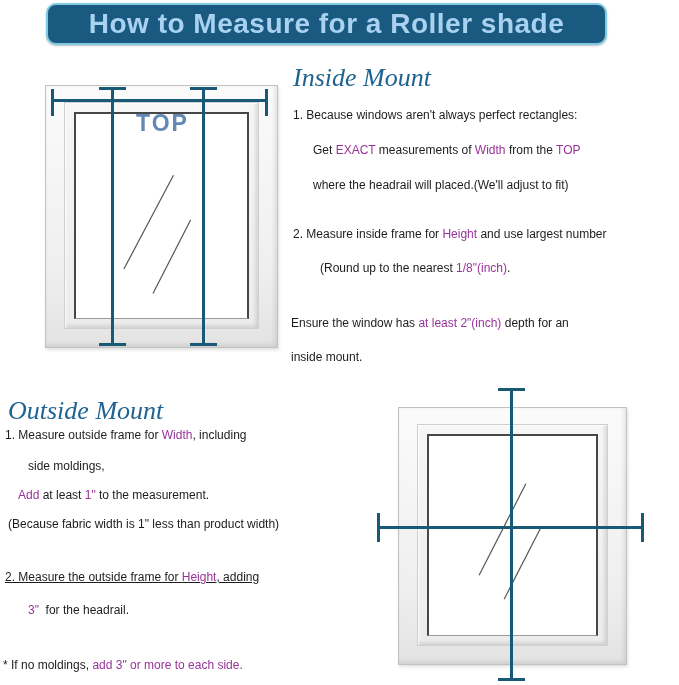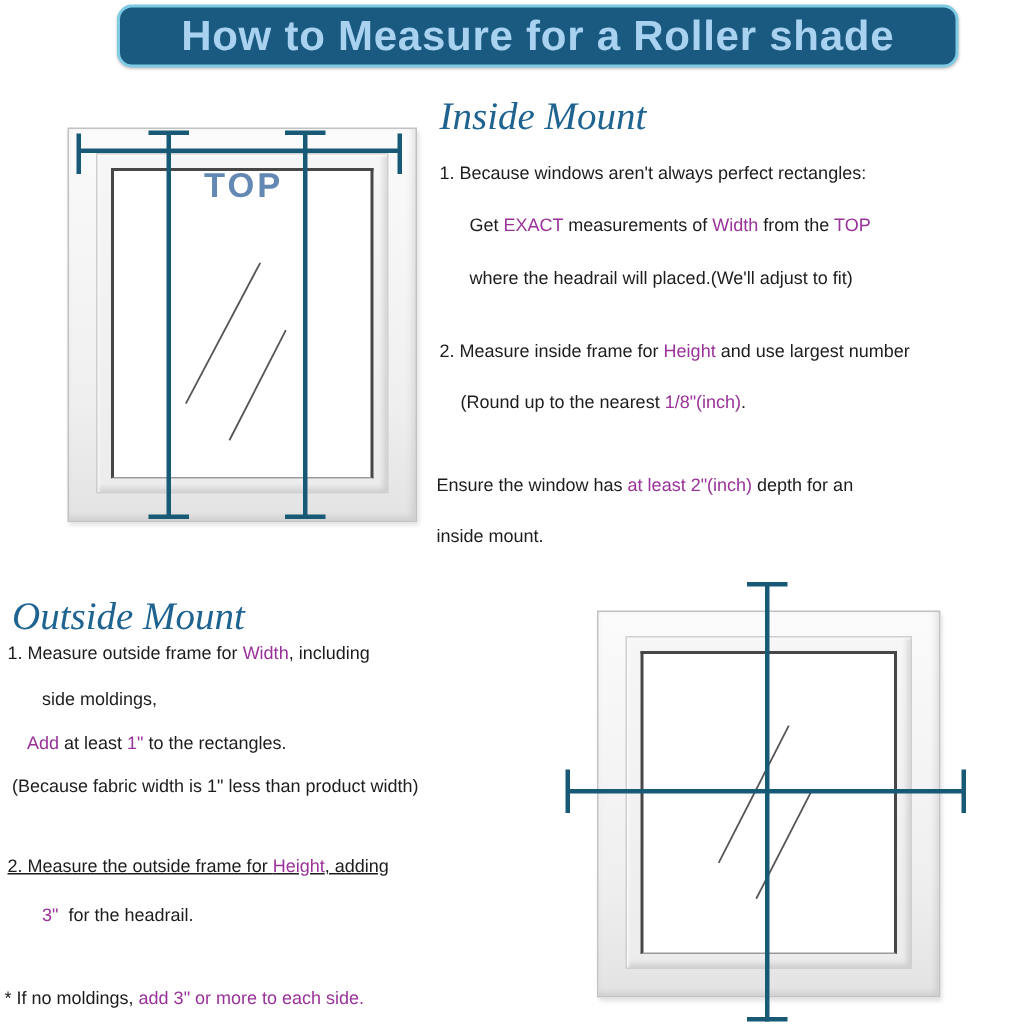--- a/index.html
+++ b/index.html
@@ -5,21 +5,21 @@
   * { margin:0; padding:0; box-sizing:border-box; }
   body { background:#fff; }
   .page {
     position:relative; width:679px; height:685px;
     background:#ffffff; overflow:hidden;
     font-family:"Liberation Sans", sans-serif;
   }
 
   
   .header-bar {
-    position:absolute; left:78px; top:3px; width:561px; height:42px;
+    position:absolute; left:46px; top:3px; width:561px; height:42px;
     background:#1a5a80; border:2px solid #7ecbe3; border-radius:10px;
     display:flex; align-items:center; justify-content:center;
     box-shadow:0 1px 2px rgba(0,0,0,.25);
   }
   .header-bar .title {
     color:#a8d2f0; font-size:28px; font-weight:bold; letter-spacing:.5px;
     white-space:pre;
   }
 
   
@@ -95,33 +95,33 @@
   <div class="h-serif" style="left:293px; top:63px;">Inside Mount</div>
 
   <div class="t" style="left:293px; top:108px;">1. Because windows aren't always perfect rectangles:</div>
 
   <div class="t" style="left:313px; top:143px;"><span>Get </span><span class="purple">EXACT</span><span> measurements of </span><span class="purple">Width</span><span> from the </span><span class="purple">TOP</span></div>
 
   <div class="t" style="left:313px; top:178px;">where the headrail will placed.(We'll adjust to fit)</div>
 
   <div class="t" style="left:293px; top:227px;"><span>2. Measure inside frame for </span><span class="purple">Height</span><span> and use largest number</span></div>
 
-  <div class="t" style="left:307px; top:261px;"><span>(Round up to the nearest </span><span class="purple">1/8"(inch)</span><span>.</span></div>
+  <div class="t" style="left:320px; top:261px;"><span>(Round up to the nearest </span><span class="purple">1/8"(inch)</span><span>.</span></div>
 
   <div class="t" style="left:291px; top:316px;"><span>Ensure the window has </span><span class="purple">at least 2"(inch)</span><span> depth for an</span></div>
 
   <div class="t" style="left:291px; top:350px;">inside mount.</div>
 
   <div class="h-serif" style="left:8px; top:396px;">Outside Mount</div>
 
   <div class="t" style="left:5px; top:428px;"><span>1. Measure outside frame for </span><span class="purple">Width</span><span>, including</span></div>
 
   <div class="t" style="left:28px; top:459px;">side moldings,</div>
 
-  <div class="t" style="left:18px; top:488px;"><span class="purple">Add</span><span> at least </span><span class="purple">1"</span><span> to the rectangles.</span></div>
+  <div class="t" style="left:18px; top:488px;"><span class="purple">Add</span><span> at least </span><span class="purple">1"</span><span> to the measurement.</span></div>
 
   <div class="t" style="left:8px; top:517px;">(Because fabric width is 1" less than product width)</div>
 
   <div class="t" style="left:5px; top:570px;text-decoration:underline;"><span>2. Measure the outside frame for </span><span class="purple">Height</span><span>, adding</span></div>
 
   <div class="t" style="left:28px; top:603px;"><span class="purple">3"</span><span>  for the headrail.</span></div>
 
   <div class="t" style="left:3px; top:658px;"><span>* If no moldings, </span><span class="purple">add 3" or more to each side.</span></div>
 
   <div class="window" style="left:398px; top:407px; width:229px; height:258px;">

